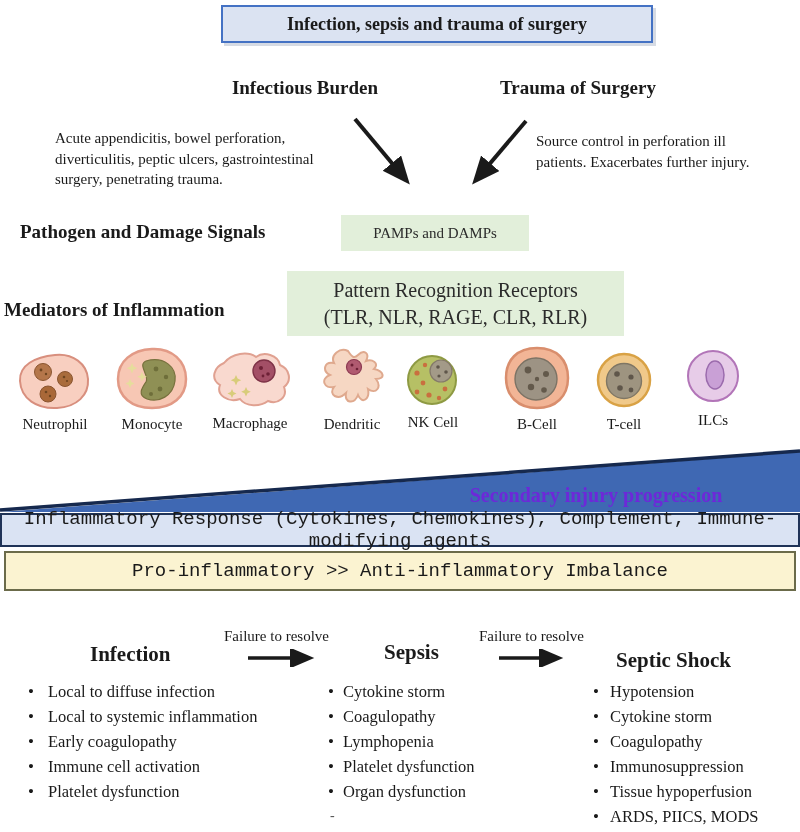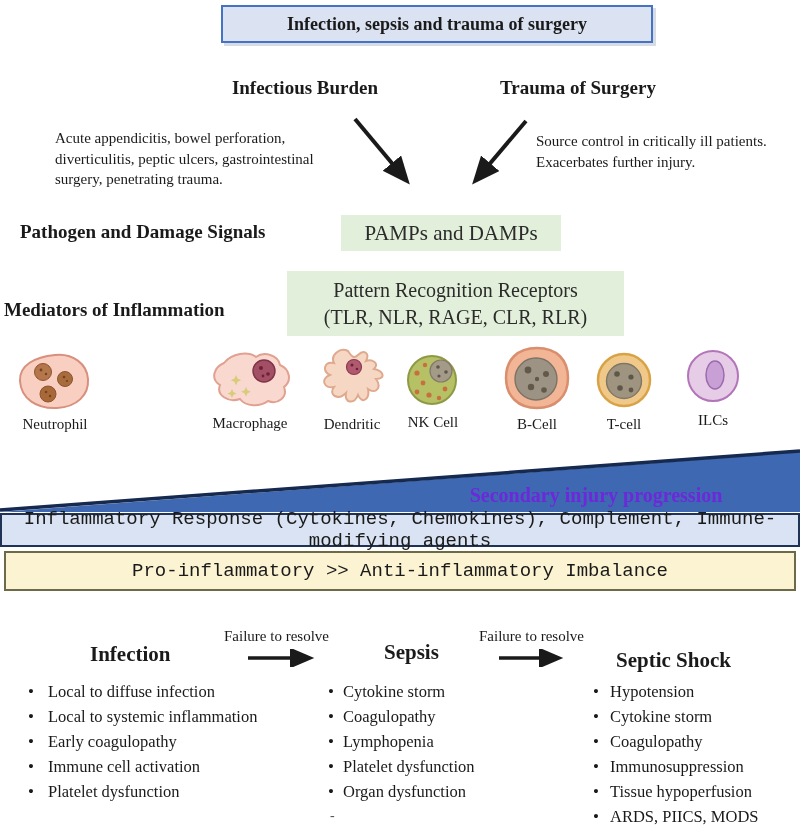--- a/index.html
+++ b/index.html
@@ -48,41 +48,41 @@
 <div id="canvas">
 
   <div class="abs title-box">
     <span>Infection, sepsis and trauma of surgery</span>
   </div>
 
   <div class="abs branch-h" style="left:210px;top:77px;width:190px;">Infectious Burden</div>
   <div class="abs branch-h" style="left:483px;top:77px;width:190px;">Trauma of Surgery</div>
 
   <div class="abs branch-p" style="left:55px;top:128px;width:300px;">Acute appendicitis, bowel perforation, diverticulitis, peptic ulcers, gastrointestinal surgery, penetrating trauma.</div>
-  <div class="abs branch-p" style="left:536px;top:131px;width:240px;">Source control in critically ill patients. Exacerbates further injury.</div>
+  <div class="abs branch-p" style="left:536px;top:131px;width:240px;">Source control in perforation ill patients. Exacerbates further injury.</div>
 
   <svg class="abs" style="left:348px;top:114px;" width="72" height="78">
     <defs>
         <marker id="ah-a" markerWidth="9" markerHeight="8" refX="5.5" refY="3" orient="auto">
           <path d="M0,0 L7,3 L0,6 Z" fill="#1a1a1a"></path>
         </marker>
       </defs>
     <line x1="7" y1="5" x2="58" y2="66" stroke="#1a1a1a" stroke-width="4" marker-end="url(#ah-a)"></line>
   </svg>
   <svg class="abs" style="left:464px;top:116px;" width="70" height="76">
     <defs>
         <marker id="ah-b" markerWidth="9" markerHeight="8" refX="5.5" refY="3" orient="auto">
           <path d="M0,0 L7,3 L0,6 Z" fill="#1a1a1a"></path>
         </marker>
       </defs>
     <line x1="62" y1="5" x2="12" y2="64" stroke="#1a1a1a" stroke-width="4" marker-end="url(#ah-b)"></line>
   </svg>
 
   <div class="abs row-label" style="left:20px;top:221px;">Pathogen and Damage Signals</div>
-  <div class="abs green-box" style="left:341px;top:215px;width:220px;height:36px;font-size:21px;text-align:right;">
+  <div class="abs green-box" style="left:341px;top:215px;width:188px;height:36px;font-size:15px;text-align:right;">
     <span>PAMPs and DAMPs</span>
   </div>
 
   <div class="abs row-label" style="left:4px;top:299px;">Mediators of Inflammation</div>
   <div class="abs green-box" style="left:287px;top:271px;width:337px;height:65px;font-size:20px;line-height:1.35;">
     <span>Pattern Recognition Receptors</span>
     <span>(TLR, NLR, RAGE, CLR, RLR)</span>
   </div>
 
   <div class="abs cell" style="left:10px;top:352px;width:90px;">
@@ -94,20 +94,34 @@
       <circle cx="26" cy="18" r="1.4" fill="#6e4520"></circle>
         <circle cx="31" cy="22" r="1.2" fill="#6e4520"></circle>
       <circle cx="49" cy="25" r="1.3" fill="#6e4520"></circle>
         <circle cx="52" cy="29" r="1.1" fill="#6e4520"></circle>
       <circle cx="31" cy="40" r="1.3" fill="#6e4520"></circle>
         <circle cx="35" cy="44" r="1.2" fill="#6e4520"></circle>
     </svg>
     <div class="cell-label">Neutrophil</div>
   </div>
 
+  <div class="abs cell" style="left:113px;top:347px;width:78px;">
+    <svg width="76" height="63" viewBox="0 0 76 63">
+      <path d="M38,2 C58,1 72,14 72,32 C72,50 58,61 38,61 C18,61 4,50 4,32 C4,14 18,3 38,2 Z" fill="#f7c7b4" stroke="#e29a86" stroke-width="2.5"></path>
+      <path d="M32,14 C50,9 63,20 61,34 C59,49 45,56 33,52 C23,48 28,41 32,35 C36,29 23,18 32,14 Z" fill="#8f9055" stroke="#77713d" stroke-width="1.2"></path>
+      <circle cx="42" cy="22" r="2.4" fill="#6e6e3a"></circle>
+        <circle cx="52" cy="30" r="2.2" fill="#6e6e3a"></circle>
+      <circle cx="46" cy="42" r="2.4" fill="#6e6e3a"></circle>
+        <circle cx="37" cy="47" r="2" fill="#6e6e3a"></circle>
+      <path d="M18,16 l1.6,3.6 3.6,1.6 -3.6,1.6 -1.6,3.6 -1.6,-3.6 -3.6,-1.6 3.6,-1.6 Z" fill="#e6dd9c"></path>
+      <path d="M28,25 l1.5,3.3 3.3,1.5 -3.3,1.5 -1.5,3.3 -1.5,-3.3 -3.3,-1.5 3.3,-1.5 Z" fill="#e6dd9c"></path>
+      <path d="M16,32 l1.4,3.1 3.1,1.4 -3.1,1.4 -1.4,3.1 -1.4,-3.1 -3.1,-1.4 3.1,-1.4 Z" fill="#e6dd9c"></path>
+    </svg>
+    <div class="cell-label">Monocyte</div>
+  </div>
 
   <div class="abs cell" style="left:203px;top:349px;width:94px;">
     <svg width="92" height="60" viewBox="0 0 92 60">
       <path d="M20,14 C28,4 44,2 52,8 C60,2 74,6 76,16 C86,20 88,32 80,38 C84,48 74,56 64,52 C56,58 42,58 36,50 C24,54 12,46 16,36 C6,30 10,18 20,14 Z" fill="#f9d9cf" stroke="#e0a191" stroke-width="2"></path>
       <circle cx="60" cy="22" r="11" fill="#a34f66" stroke="#7e3247" stroke-width="1.4"></circle>
       <circle cx="57" cy="19" r="2" fill="#6d2036"></circle>
         <circle cx="64" cy="25" r="1.8" fill="#6d2036"></circle>
         <circle cx="59" cy="27" r="1.4" fill="#6d2036"></circle>
       <path d="M32,26 l1.6,3.6 3.6,1.6 -3.6,1.6 -1.6,3.6 -1.6,-3.6 -3.6,-1.6 3.6,-1.6 Z" fill="#d8cc7a"></path>
       <path d="M42,38 l1.5,3.3 3.3,1.5 -3.3,1.5 -1.5,3.3 -1.5,-3.3 -3.3,-1.5 3.3,-1.5 Z" fill="#d8cc7a"></path>

